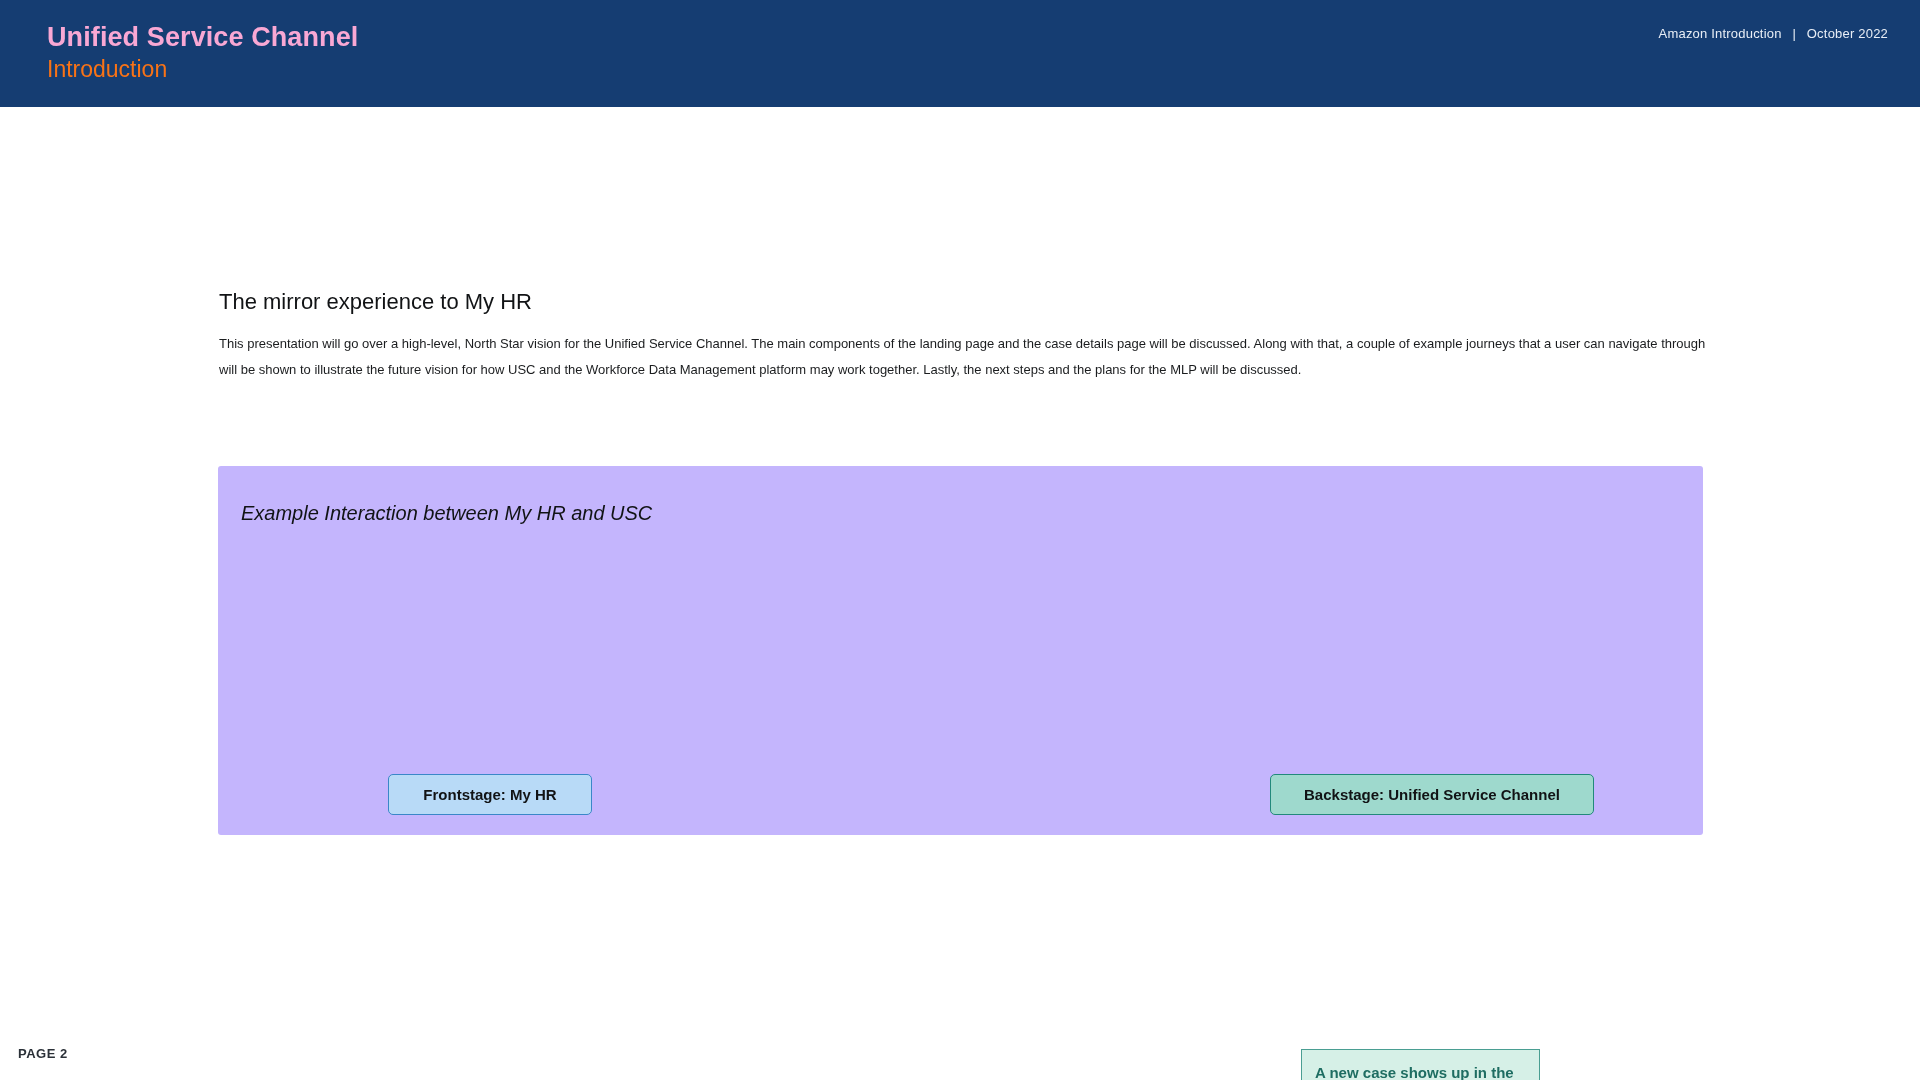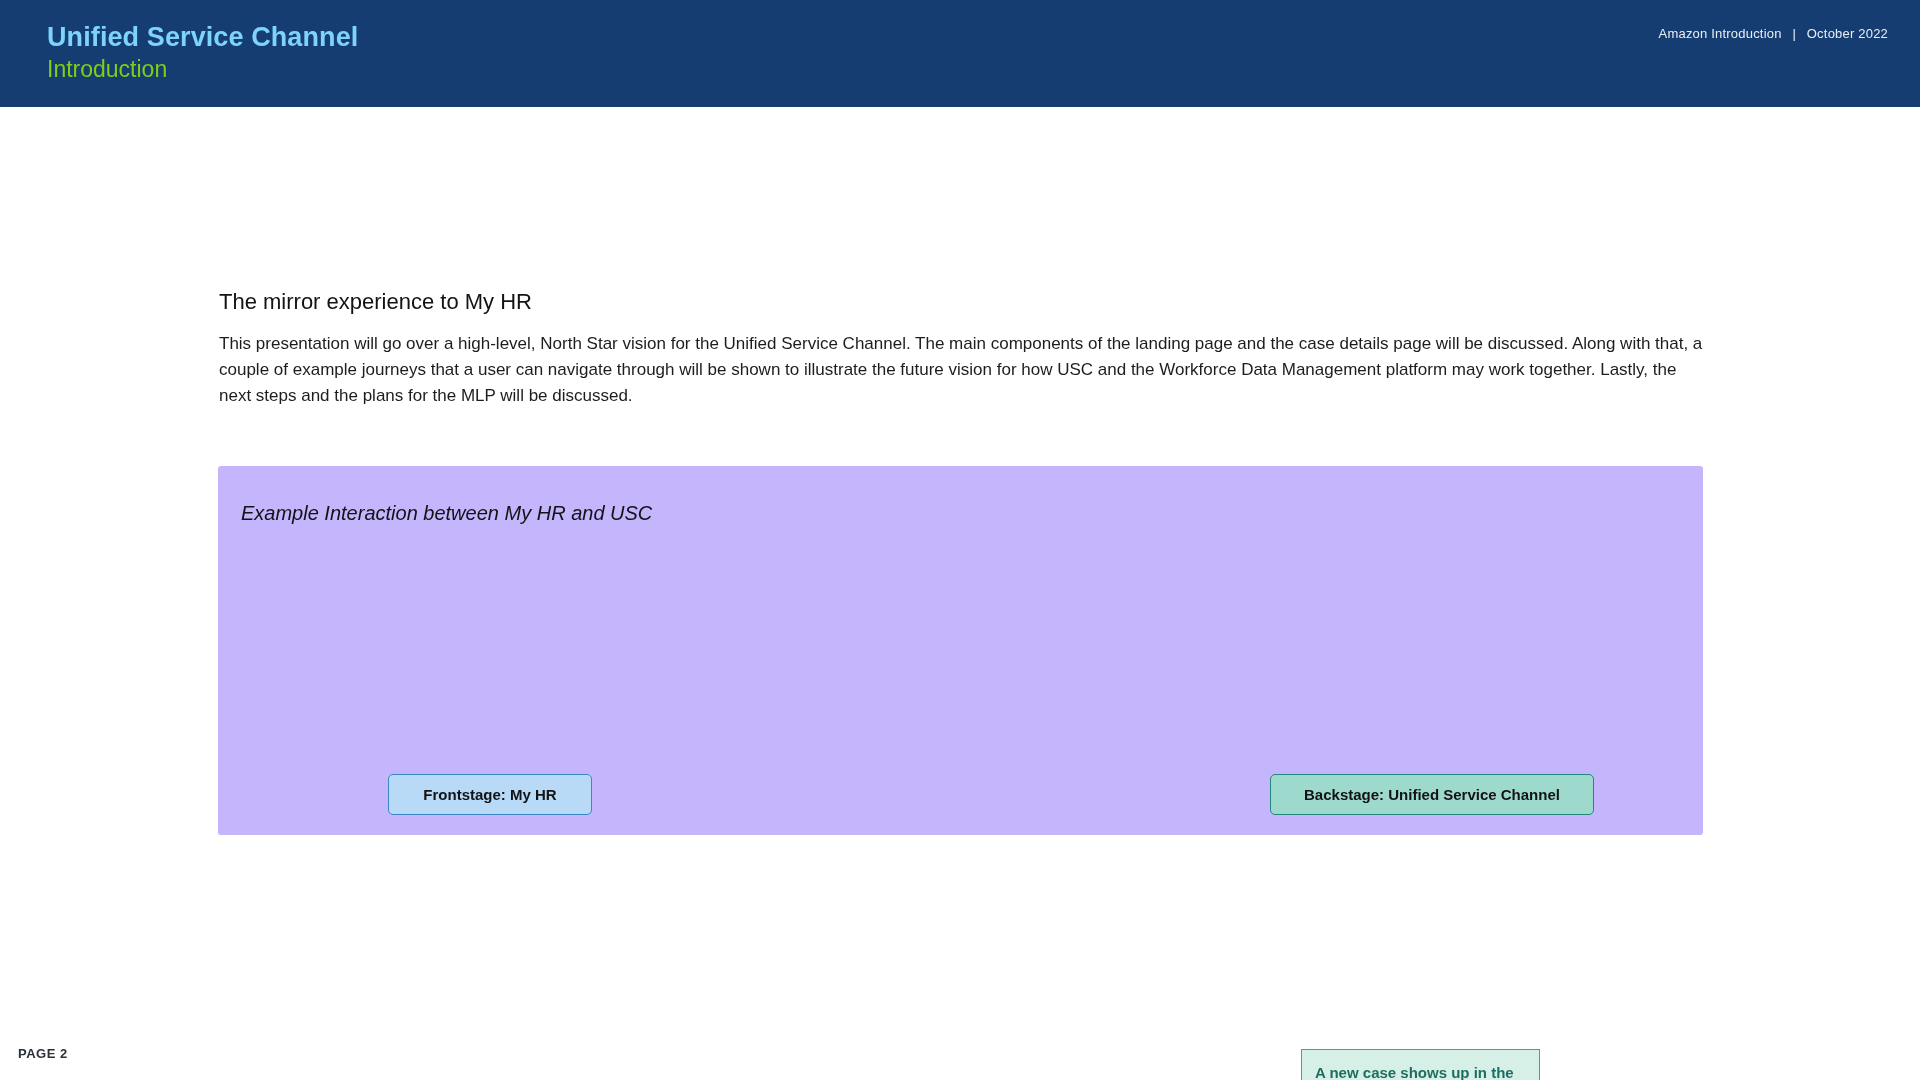--- a/index.html
+++ b/index.html
@@ -24,31 +24,31 @@
     width: 1920px;
     height: 107px;
     background: #153d72;
   }
   .header-title {
     position: absolute;
     left: 47px;
     top: 22px;
     font-size: 27px;
     font-weight: bold;
-    color: #7dd3fc;
+    color: #f9a8d4;
     letter-spacing: 0.1px;
     white-space: nowrap;
   }
   .header-subtitle {
     position: absolute;
     left: 47px;
     top: 56px;
     font-size: 23px;
     font-weight: normal;
-    color: #84cc16;
+    color: #f97316;
     white-space: nowrap;
   }
   .header-meta {
     position: absolute;
     right: 32px;
     top: 26px;
     font-size: 13px;
     color: #e8eef6;
     white-space: nowrap;
     letter-spacing: 0.2px;
@@ -65,21 +65,21 @@
     font-size: 22px;
     font-weight: normal;
     color: #111315;
     white-space: nowrap;
   }
   .section-paragraph {
     position: absolute;
     left: 219px;
     top: 331px;
     width: 1490px;
-    font-size: 17px;
+    font-size: 13px;
     line-height: 26px;
     color: #1b1d1f;
   }
 
   
   .diagram-panel {
     position: absolute;
     left: 218px;
     top: 466px;
     width: 1485px;

